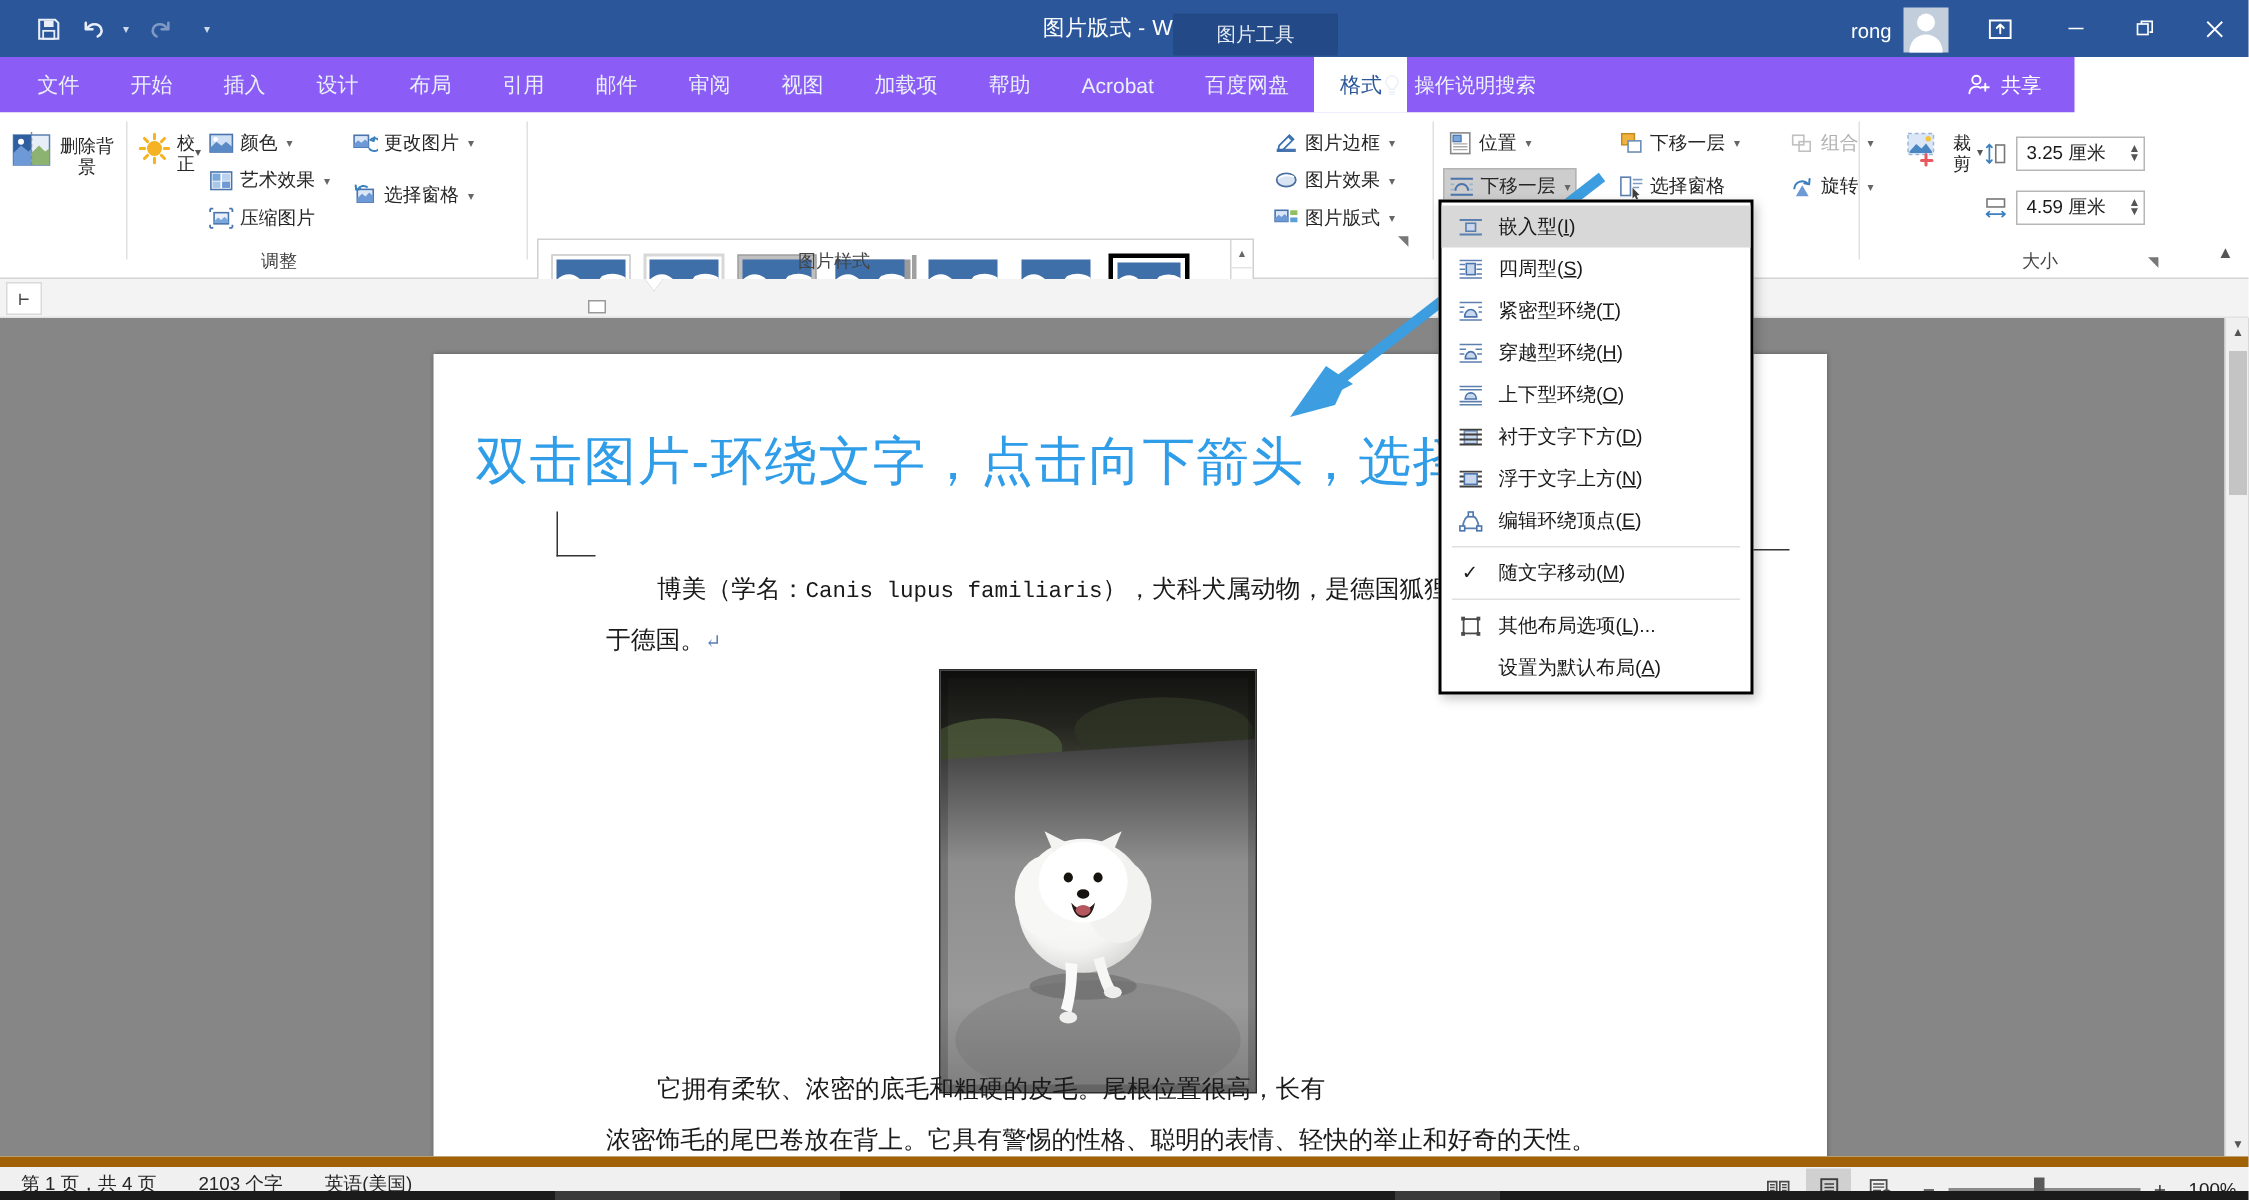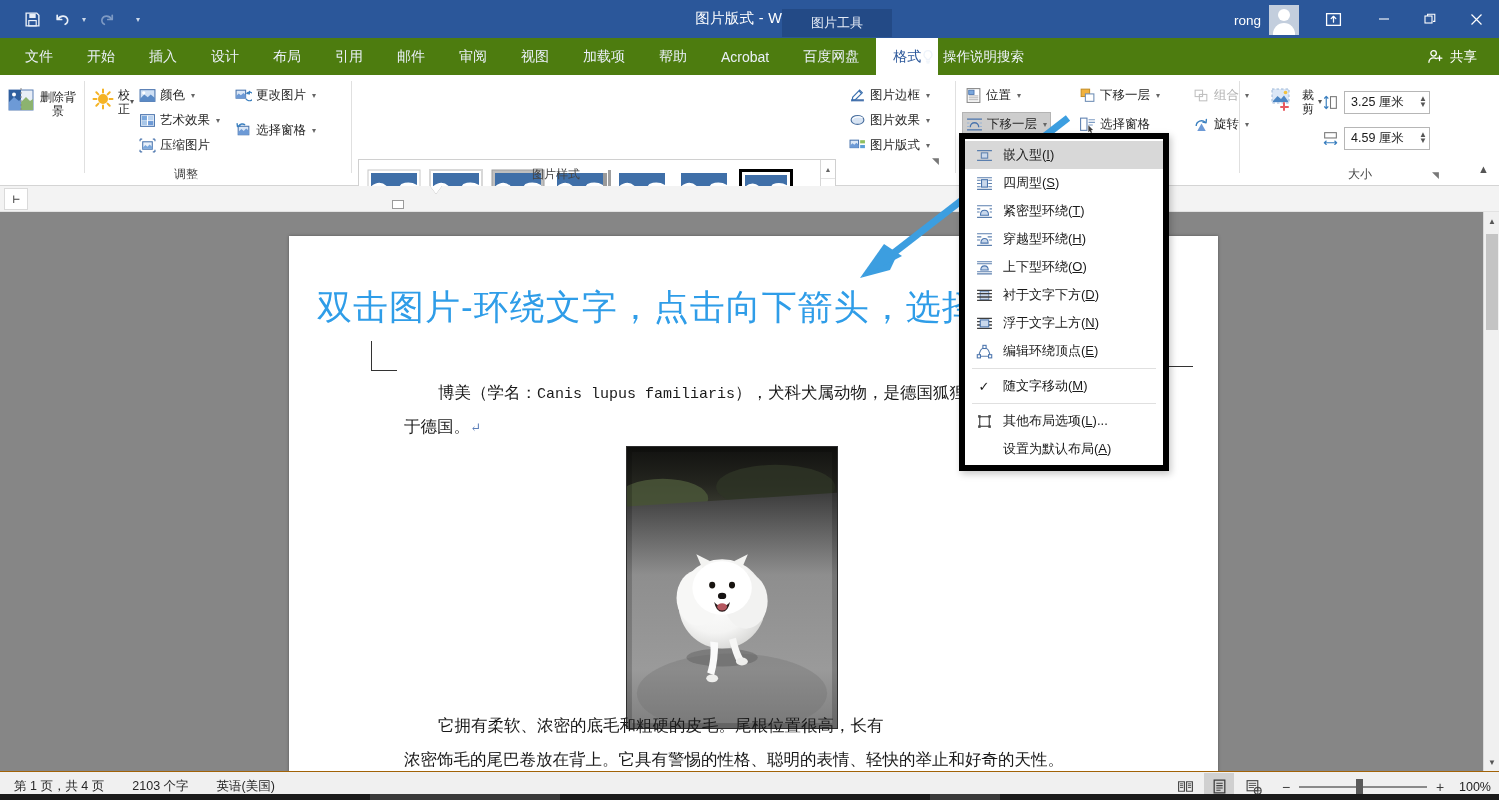--- a/index.html
+++ b/index.html
@@ -41,22 +41,22 @@
   .avatar::after{ content:""; position:absolute; left:4px; top:18px; width:22px;height:14px;border-radius:11px 11px 0 0;background:#fff;}
   .ribbon-disp {
     position:absolute; right:153px; top:8px; width:26px;height:22px;
     display:flex;align-items:center;justify-content:center;
   }
   .wbtns { position:absolute; right:0; top:0; display:flex; height:38px; }
   .wbtn { width:46px; height:38px; display:flex;align-items:center;justify-content:center; color:#fff; font-size:14px;}
 
   
   .tabbar {
-    position:absolute; left:0; top:38px; width:1499px; height:37px;
-    background:#4d7c0f;
+    position:absolute; left:0; top:38px; width:1383px; height:37px;
+    background:#8b5cf6;
   }
   .tabs { position:absolute; left:8px; top:0; display:flex; height:37px; align-items:stretch; }
   .tab {
     padding:0 17px; display:flex; align-items:center; color:#eaf0f8; font-size:14px; white-space:nowrap;
   }
   .tab.active { background:#fff; color:#2b579a; }
   .tellme { position:absolute; left:920px; top:0; height:37px; display:flex; align-items:center; gap:7px; color:#eef3fa; font-size:13.5px;}
   .bulb { width:16px;height:16px; display:block; }
   .share { position:absolute; right:22px; top:0; height:37px; display:flex; align-items:center; gap:6px; color:#fff; font-size:13.5px;}
 
@@ -182,37 +182,37 @@
   .vscroll {
     position:absolute; right:0; top:212px; width:16px; height:559px; background:#f0f0f0;
     border-left:1px solid #dadada;
   }
   .vthumb { position:absolute; left:2px; top:22px; width:12px; height:96px; background:#c4c4c4; }
   .vs-arrow { position:absolute; left:0; width:16px; height:18px; display:flex;align-items:center;justify-content:center;font-size:8px;color:#555;}
 
   
   .status {
     position:absolute; left:0; top:771px; width:1499px; height:29px;
-    background:#f0f0f0; border-top:1px solid #a16207;
+    background:#f0f0f0; border-top:7px solid #a16207;
     display:flex; align-items:center; font-size:12.5px; color:#262626;
   }
   .st-item { padding:0 14px; white-space:nowrap; }
   .st-right { position:absolute; right:8px; top:0; height:29px; display:flex; align-items:center; gap:4px; }
   .viewbtn { width:30px;height:27px; display:flex;align-items:center;justify-content:center;}
   .viewbtn.sel { background:#d0d0d0; }
   .zoomslider { display:flex; align-items:center; gap:7px; margin-left:8px; }
   .zs-track { width:128px; height:2px; background:#8a8a8a; position:relative; }
   .zs-knob { position:absolute; left:57px; top:-7px; width:7px; height:16px; background:#5a5a5a; }
   .zs-sign { font-size:14px; color:#3c3c3c; width:12px;text-align:center;}
   .zs-pct { font-size:12.5px; color:#222; min-width:38px; text-align:right; }
 
   
   .menu {
     position:absolute; left:959px; top:133px; width:210px;
-    background:#fff; border:6px solid #000000; box-shadow:2px 3px 7px rgba(0,0,0,.22);
+    background:#fff; border:2px solid #000000; box-shadow:2px 3px 7px rgba(0,0,0,.22);
     padding:2px 0; z-index:50;
   }
   .mi {
     height:28px; display:flex; align-items:center; font-size:13px; color:#1a1a1a;
     padding-left:6px; white-space:nowrap;
   }
   .mi.hl { background:#d8d8d8; }
   .mi .mi-ico { width:26px; flex:0 0 26px; display:flex; align-items:center; justify-content:center; }
   .mi .mi-txt { padding-left:6px; }
   .mi .mi-txt u { text-decoration:underline; }

